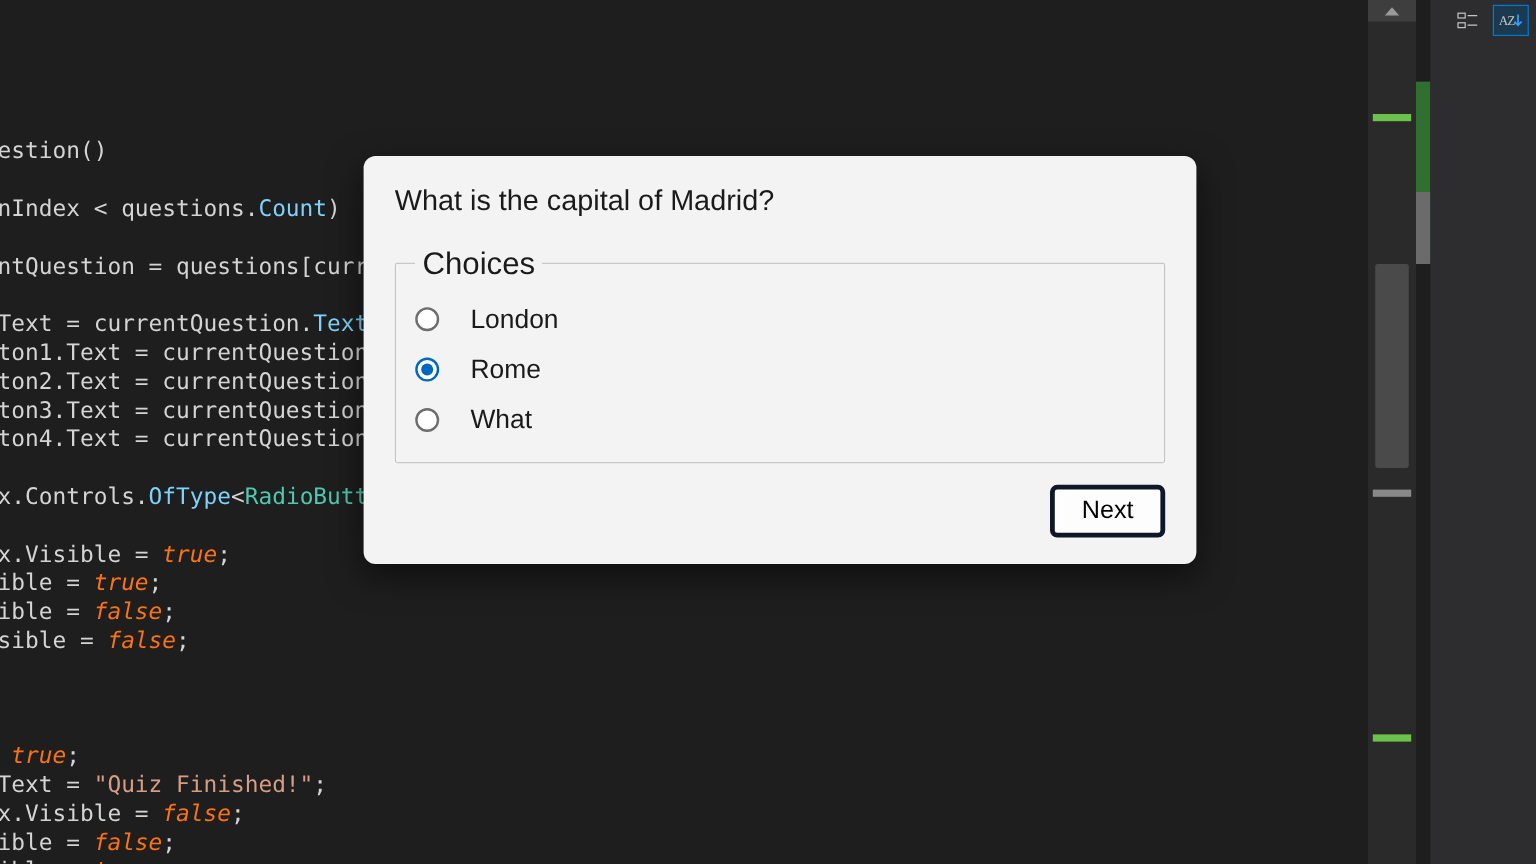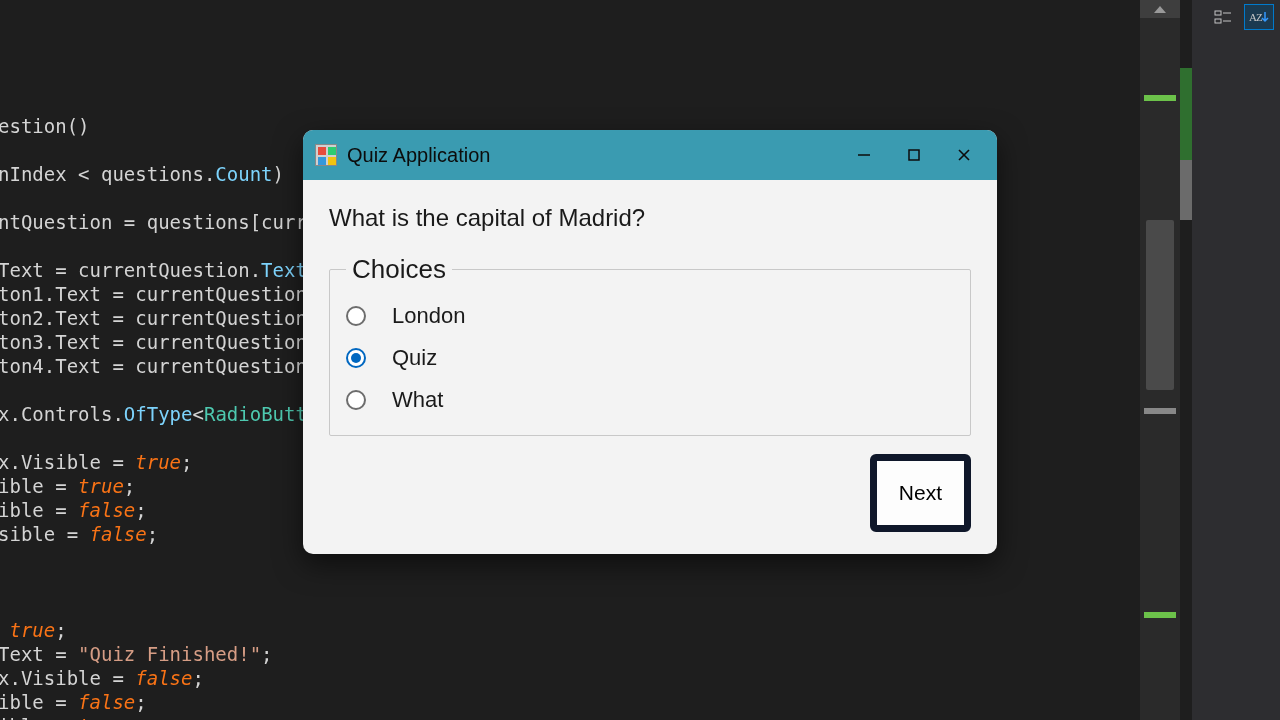--- a/index.html
+++ b/index.html
@@ -188,24 +188,24 @@
     content:"";
     width:10px;height:10px;border-radius:50%;
     background:#0067c0;
   }
   .btnrow {
     display:flex; justify-content:flex-end;
     margin-top: 18px;
   }
   .nextbtn {
     min-width: 96px;
-    padding: 20px 22px;
+    padding: 6px 22px;
     font-size: 21px;
     background: #fdfdfd;
-    border: 7px solid #0f172a;
+    border: 4px solid #0f172a;
     border-radius: 6px;
     cursor: pointer;
   }
 </style>
 </head>
 <body>
 
 <div class="editor">
   <div class="code" id="code-block"><div class="line"><span class="id">estion()</span></div><div class="line">&nbsp;</div><div class="line"><span class="id">nIndex &lt; questions.</span><span class="mem">Count</span><span class="punc">)</span></div><div class="line">&nbsp;</div><div class="line"><span class="id">ntQuestion = questions[current</span></div><div class="line">&nbsp;</div><div class="line"><span class="id">Text = currentQuestion.</span><span class="mem">Text</span><span class="punc">;</span></div><div class="line"><span class="id">ton1.Text = currentQuestion.</span><span class="mem">Ch</span></div><div class="line"><span class="id">ton2.Text = currentQuestion.</span><span class="mem">Ch</span></div><div class="line"><span class="id">ton3.Text = currentQuestion.</span><span class="mem">Ch</span></div><div class="line"><span class="id">ton4.Text = currentQuestion.</span><span class="mem">Ch</span></div><div class="line">&nbsp;</div><div class="line"><span class="id">x.Controls.</span><span class="mem">OfType</span><span class="punc">&lt;</span><span class="type">RadioButton</span></div><div class="line">&nbsp;</div><div class="line"><span class="id">x.Visible = </span><span class="kw">true</span><span class="punc">;</span></div><div class="line"><span class="id">ible = </span><span class="kw">true</span><span class="punc">;</span></div><div class="line"><span class="id">ible = </span><span class="kw">false</span><span class="punc">;</span></div><div class="line"><span class="id">sible = </span><span class="kw">false</span><span class="punc">;</span></div><div class="line">&nbsp;</div><div class="line">&nbsp;</div><div class="line">&nbsp;</div><div class="line"><span class="kw"> true</span><span class="punc">;</span></div><div class="line"><span class="id">Text = </span><span class="str">"Quiz Finished!"</span><span class="punc">;</span></div><div class="line"><span class="id">x.Visible = </span><span class="kw">false</span><span class="punc">;</span></div><div class="line"><span class="id">ible = </span><span class="kw">false</span><span class="punc">;</span></div><div class="line"><span class="id">ible = </span><span class="kw">true</span><span class="punc">:</span></div></div>
 </div>
@@ -239,53 +239,33 @@
         <svg width="20" height="16" viewBox="0 0 20 16">
           <text x="0" y="12" font-size="11" fill="#c5c5c5" font-family="Segoe UI">A</text>
           <text x="7" y="12" font-size="11" fill="#c5c5c5" font-family="Segoe UI">Z</text>
           <path d="M16 3 L16 12 M13 9 L16 12 L19 9" fill="none" stroke="#3399ff" stroke-width="1.5"></path>
         </svg>
       </div>
     </div>
 </div>
 
 <div class="dialog">
-  <div class="titlebar">
-    <div class="appicon"></div>
-    <div class="title">Quiz Application</div>
-    <div class="winbtn">
-      <svg width="14" height="14" viewBox="0 0 14 14">
-          <line x1="1" y1="7" x2="13" y2="7" stroke="#0c0c0c" stroke-width="1.5"></line>
-        </svg>
-    </div>
-    <div class="winbtn">
-      <svg width="14" height="14" viewBox="0 0 14 14">
-          <rect x="2" y="2" width="10" height="10" fill="none" stroke="#0c0c0c" stroke-width="1.5"></rect>
-        </svg>
-    </div>
-    <div class="winbtn">
-      <svg width="14" height="14" viewBox="0 0 14 14">
-          <line x1="2" y1="2" x2="12" y2="12" stroke="#0c0c0c" stroke-width="1.6"></line>
-          <line x1="12" y1="2" x2="2" y2="12" stroke="#0c0c0c" stroke-width="1.6"></line>
-        </svg>
-    </div>
-  </div>
   <div class="dialog-body">
     <div class="question">What is the capital of Madrid?</div>
 
     <fieldset class="choices">
       <legend>Choices</legend>
       <div id="choice-list">
           <div class="choice">
             <div class="radio"></div>
             <span>London</span>
           </div>
           <div class="choice">
             <div class="radio checked"></div>
-            <span>Quiz</span>
+            <span>Rome</span>
           </div>
           <div class="choice">
             <div class="radio"></div>
             <span>What</span>
           </div>
         </div>
     </fieldset>
 
     <div class="btnrow">
       <button class="nextbtn">Next</button>

